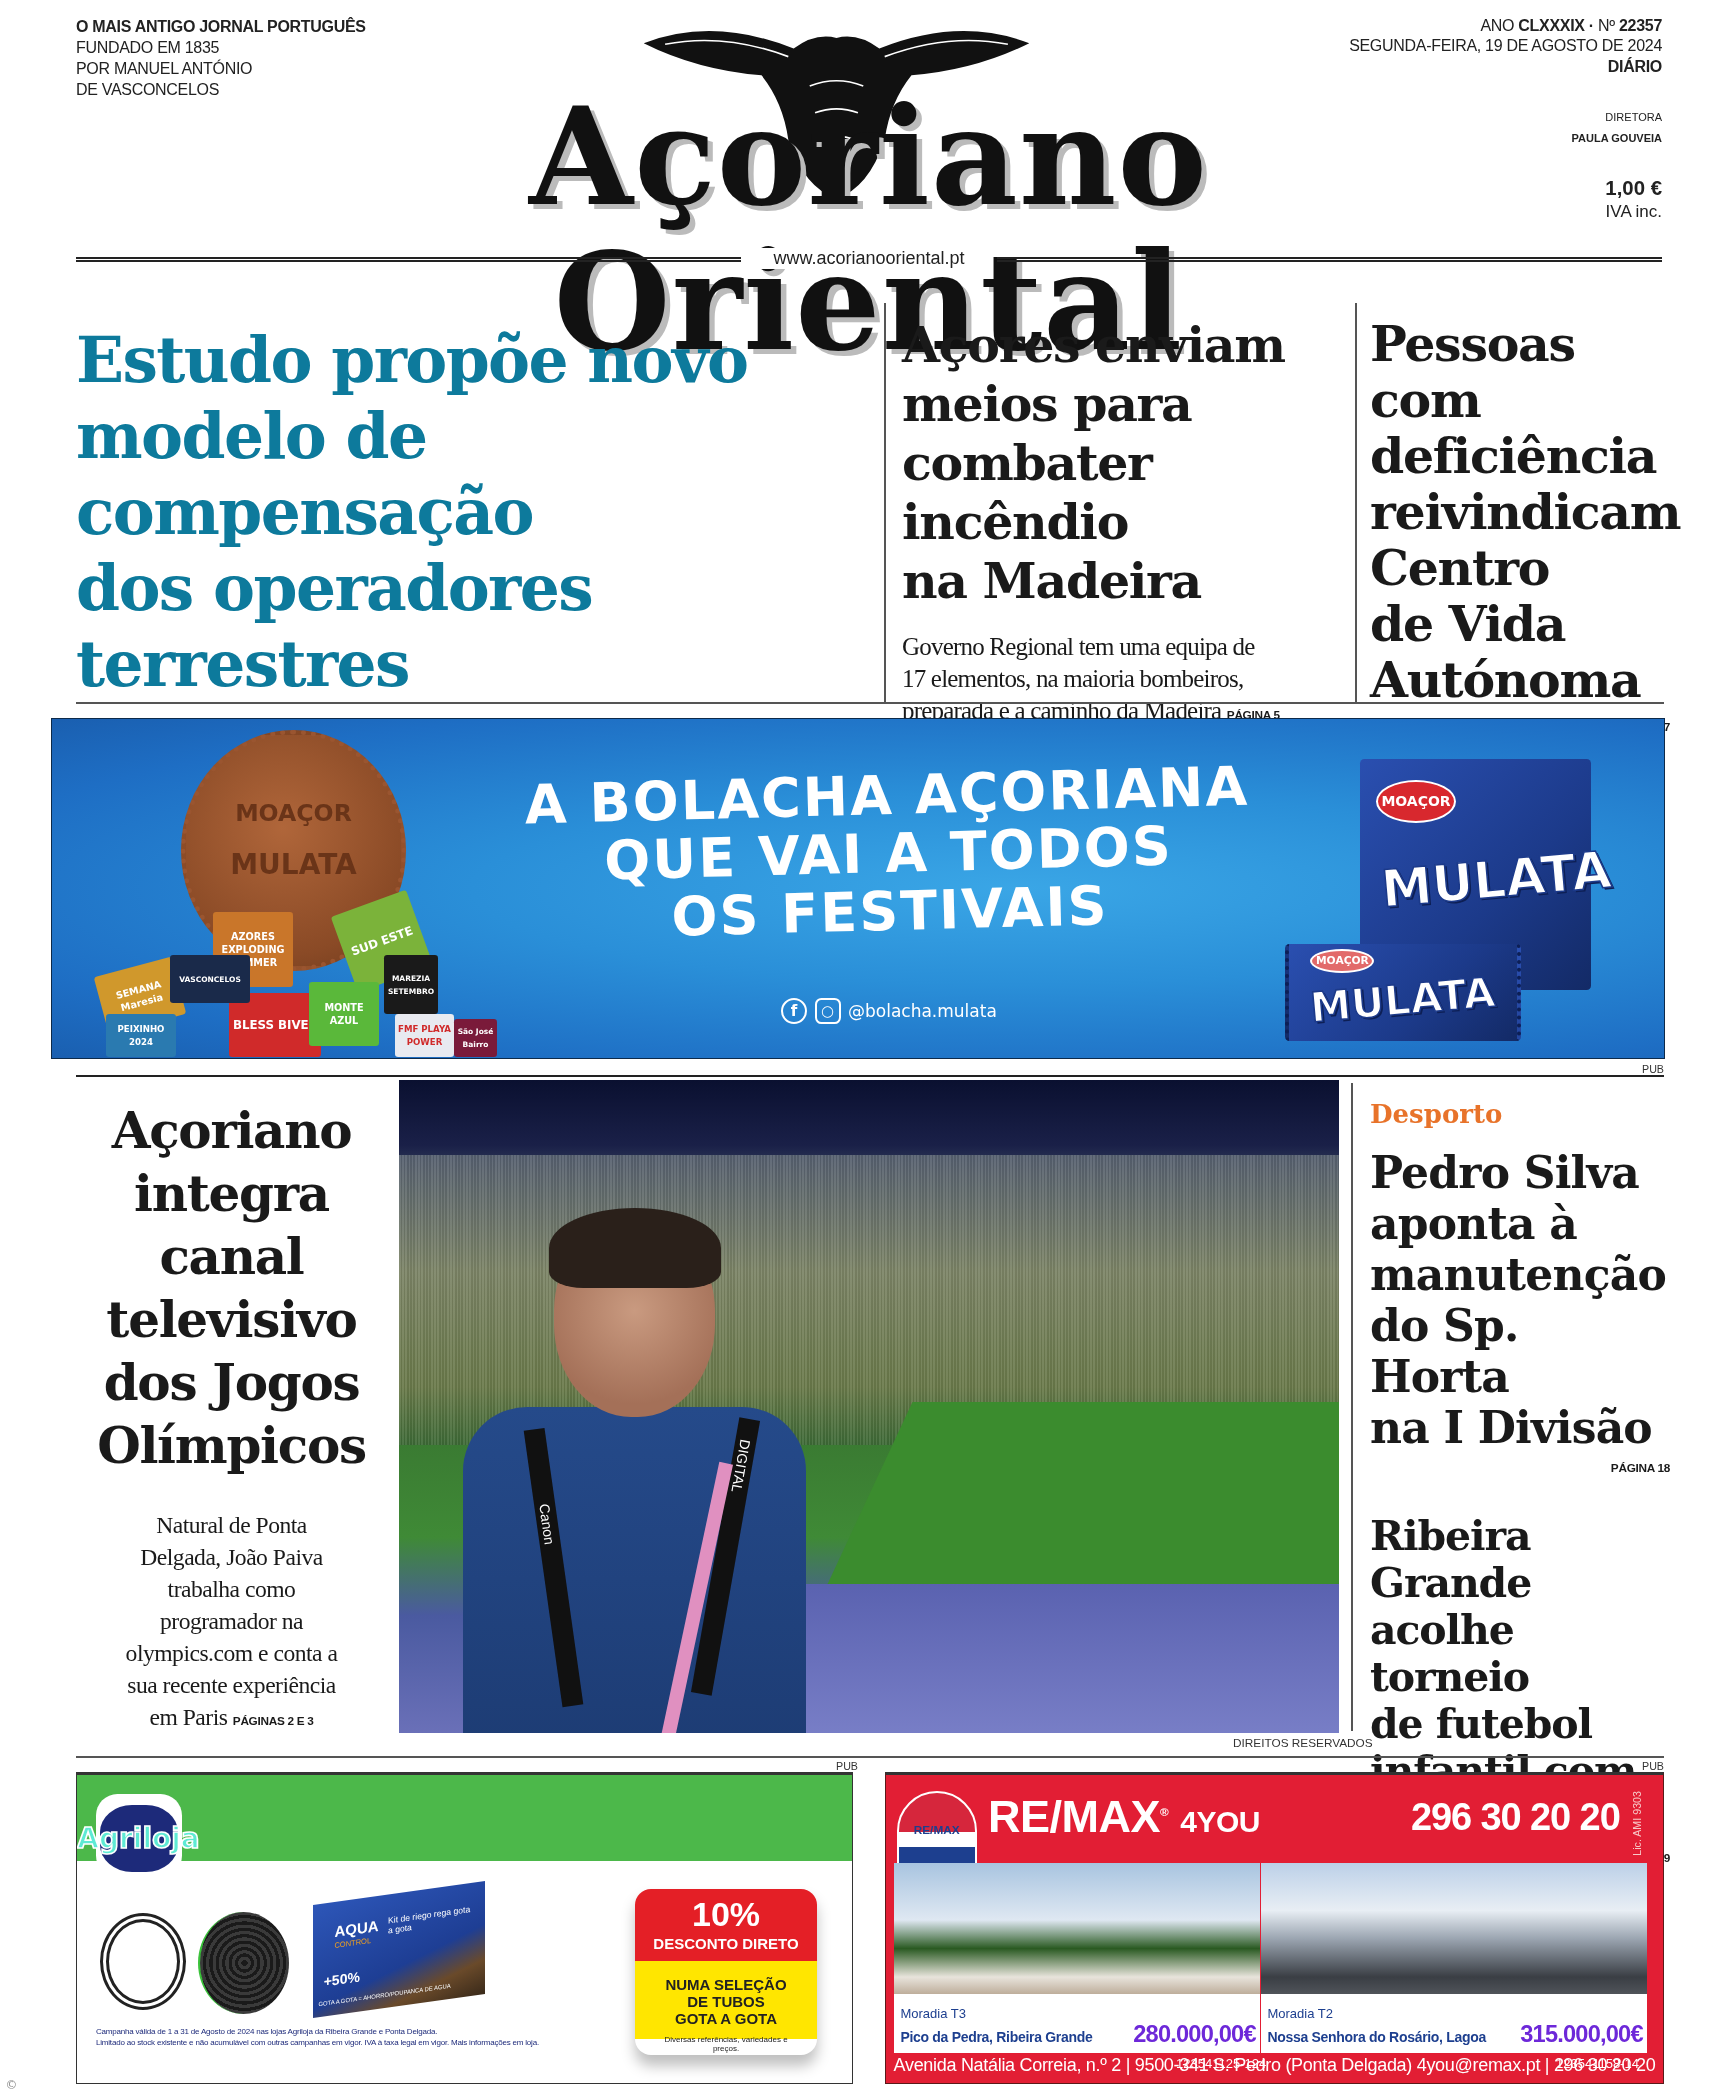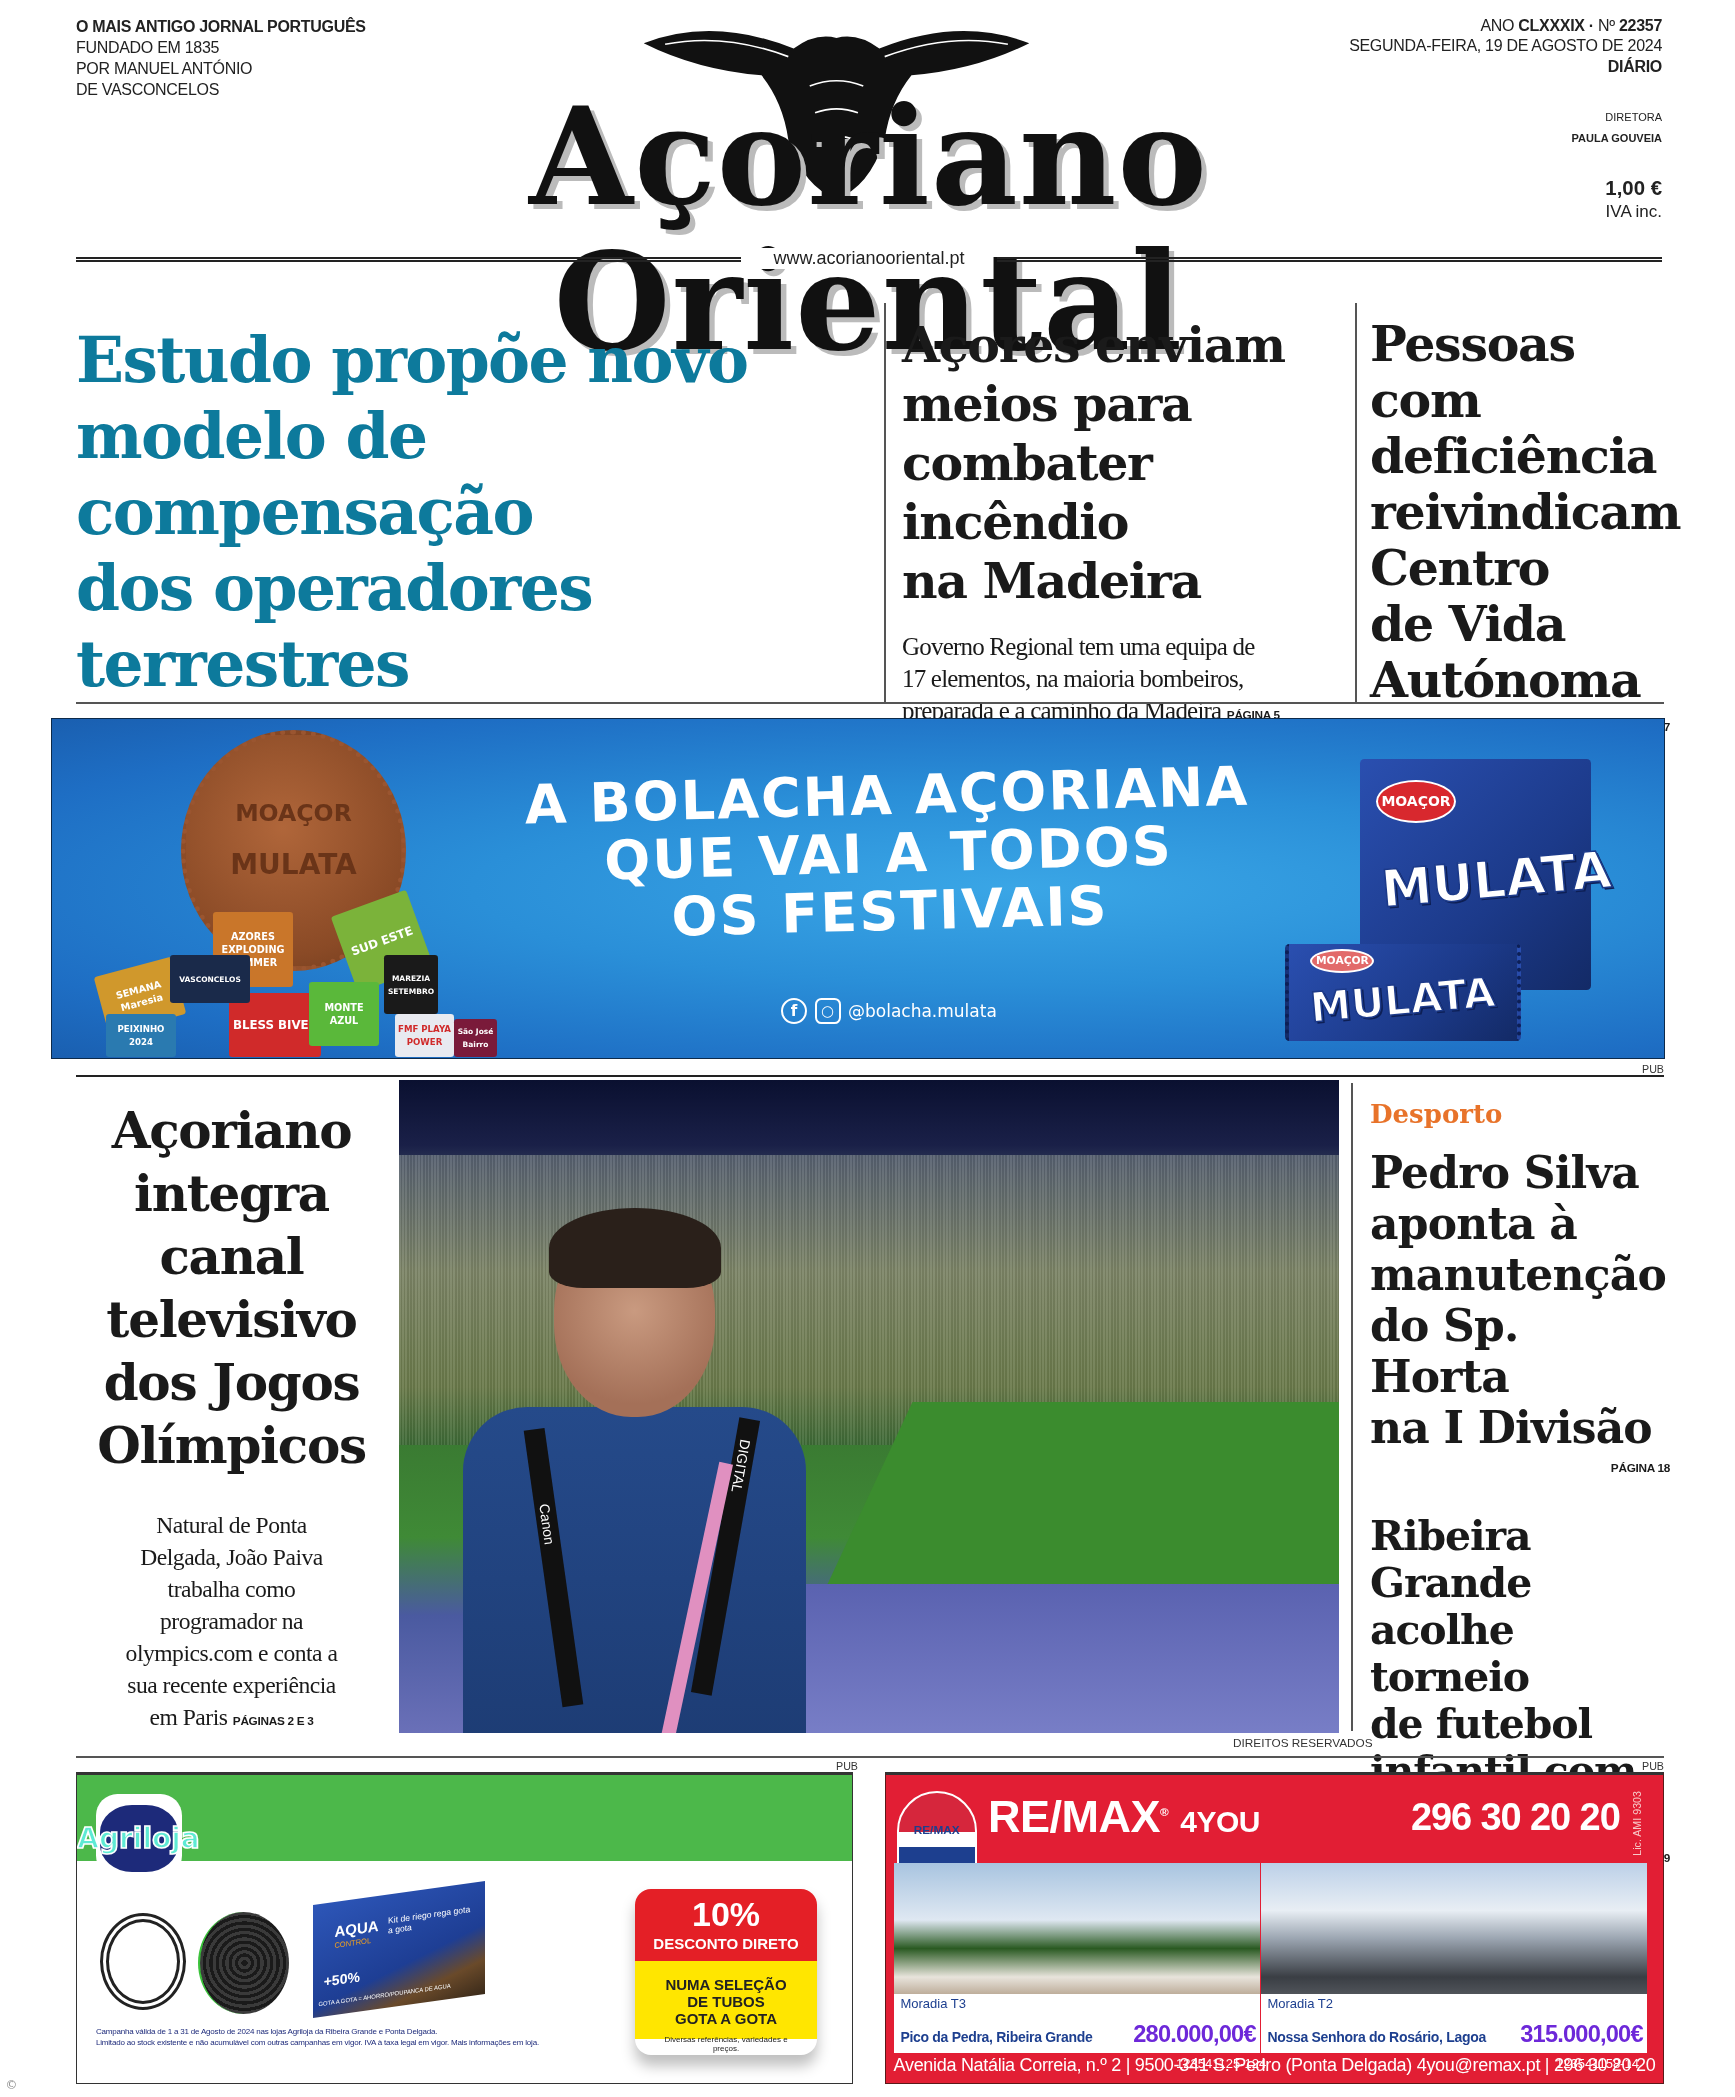--- a/index.html
+++ b/index.html
@@ -79,21 +79,21 @@
   .agri-fine { position: absolute; left: 19px; top: 252px; font-family: "Liberation Sans", sans-serif; font-size: 8px; line-height: 10.7px; color: #1d2a7a; letter-spacing: -0.2px; }
 
   .remax { left: 885px; top: 1772px; width: 779px; height: 312px; border: 1.6px solid #5a1a1a; border-top: 3.2px solid #333; background: #e21e34; overflow: hidden; }
   .remax-title { position: absolute; left: 102px; top: 16px; font-family: "Liberation Sans", sans-serif; font-weight: bold; color: #fff; font-size: 45px; letter-spacing: -0.5px; }
   .remax-title small { font-size: 30px; }
   .remax-phone { position: absolute; left: 525px; top: 21.4px; font-family: "Liberation Sans", sans-serif; font-weight: bold; color: #fff; font-size: 38px; letter-spacing: -1.1px; }
   .remax-lic { position: absolute; left: 745px; top: 16px; width: 21.4px; height: 64px; }
   .balloon { position: absolute; left: 10.7px; top: 16px; width: 80px; height: 102px; border-radius: 40px 40px 21.4px 21.4px; background: linear-gradient(180deg, #d6263c 0%, #d6263c 40%, #fff 40%, #fff 55%, #1d3f8f 55%); border: 2.1px solid #fff; }
   .house { position: absolute; top: 88px; height: 190px; overflow: hidden; }
   .listing { position: absolute; top: 219px; height: 59px; background: #fff; }
-  .listing .t { position: absolute; left: 6.4px; top: 2px; font-family: "Liberation Sans", sans-serif; font-size: 13px; color: #1d3f8f; }
+  .listing .t { position: absolute; left: 6.4px; top: 12px; font-family: "Liberation Sans", sans-serif; font-size: 13px; color: #1d3f8f; }
   .listing .loc { position: absolute; left: 6.4px; top: 35px; font-family: "Liberation Sans", sans-serif; font-size: 14px; color: #1d3f8f; font-weight: bold; letter-spacing: -0.3px; }
   .listing .price { position: absolute; right: 4.3px; top: 27px; font-family: "Liberation Sans", sans-serif; font-weight: bold; font-size: 23.6px; color: #6d28d9; letter-spacing: -0.8px; }
   .ref { position: absolute; top: 281px; font-family: "Liberation Sans", sans-serif; font-size: 13px; color: #fff; }
   .remax-footer { position: absolute; left: 0; bottom: 7.5px; width: 100%; text-align: center; font-family: "Liberation Sans", sans-serif; font-size: 18px; color: #fff; letter-spacing: -0.3px; }
 
   .copyright { left: 5.4px; top: 2078px; font-size: 11.8px; color: #888; font-family: "DejaVu Sans", sans-serif; }
 </style>
 </head>
 <body>
 

